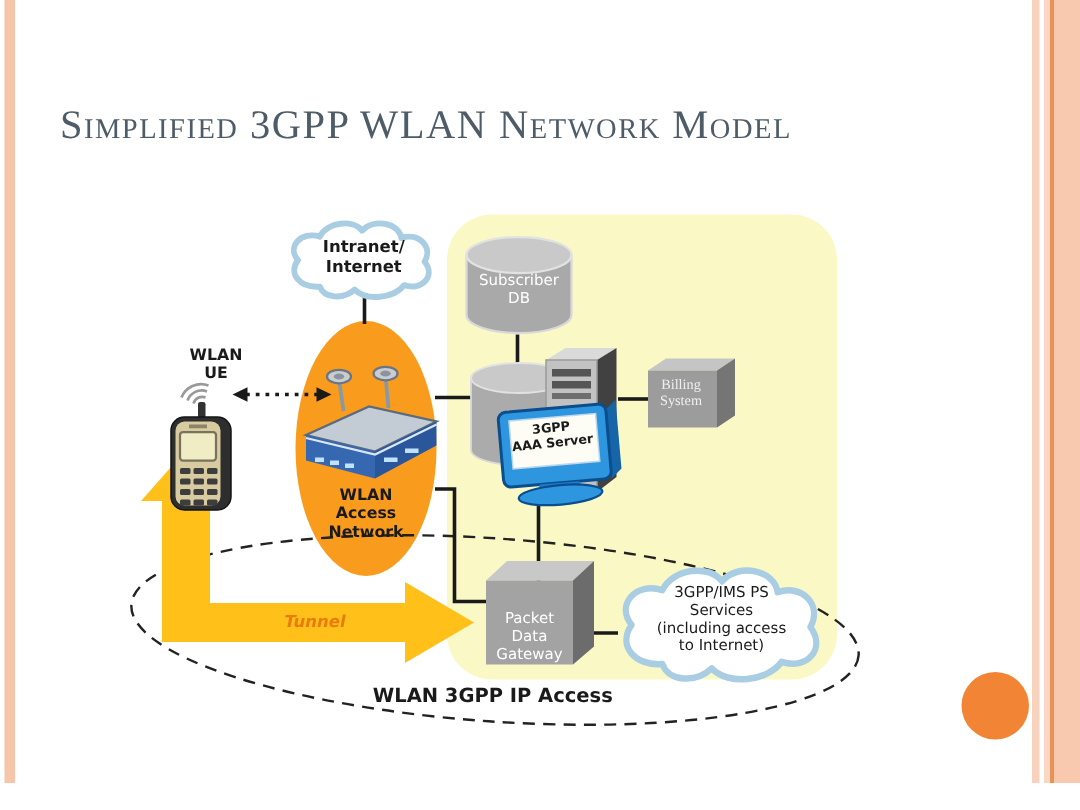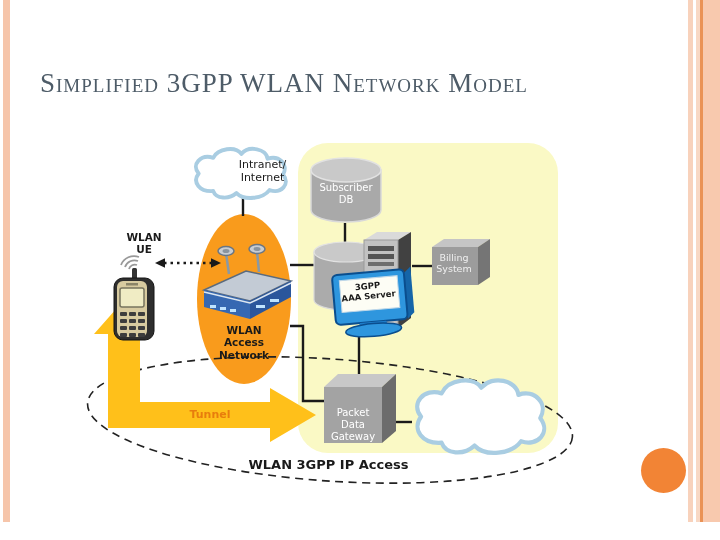--- a/index.html
+++ b/index.html
@@ -133,42 +133,46 @@
       </g>
     </g>
 
     <g>
       <line x1="164" y1="263" x2="212" y2="263" stroke="#1a1a1a" stroke-width="2.4" stroke-dasharray="2.5 4"></line>
       <polygon points="155,263 165,258.2 165,267.8" fill="#1a1a1a"></polygon>
       <polygon points="221,263 211,258.2 211,267.8" fill="#1a1a1a"></polygon>
     </g>
   </svg>
 
-  <div class="lbl" style="left:195px;top:159px;width:95px;font-size:11px;font-weight:400;padding-left:20px;">Intranet/
+  <div class="lbl" style="left:195px;top:159px;width:95px;font-size:11px;font-weight:700;">Intranet/
 Internet</div>
 
 
   <div class="lbl lbl-white" style="left:311px;top:182px;width:70px;font-size:10px;">Subscriber
 DB</div>
 
   <div class="lbl" style="left:118px;top:231px;width:52px;font-size:10.5px;font-weight:600;">WLAN
 UE</div>
 
   <div class="lbl" style="left:212px;top:324px;width:64px;font-size:10.5px;font-weight:600;">WLAN
 Access
 Network</div>
 
   <div class="lbl" style="left:328px;top:281px;width:80px;font-size:8.5px;font-weight:600;transform:rotate(-6deg);">3GPP
 AAA Server</div>
 
-  <div class="lbl" style="left:430px;top:252px;width:48px;font-size:9.5px;color:#EFEFEF;">Billing
+  <div class="lbl" style="left:430px;top:252px;width:48px;font-size:9.5px;color:#EFEFEF;font-family:Liberation Serif, serif;">Billing
 System</div>
 
   <div class="lbl lbl-white" style="left:324px;top:397px;width:58px;font-size:10px;margin-top:10px;">Packet
 Data
 Gateway</div>
 
+  <div class="lbl" style="left:414px;top:390px;width:134px;font-size:10px;">3GPP/IMS PS
+Services
+(including access
+to Internet)</div>
 
-  <div class="lbl" style="left:180px;top:409px;width:60px;font-size:11px;font-weight:bold;color:#E87D0D;">Tunnel</div>
+  <div class="lbl" style="left:180px;top:409px;width:60px;font-size:11px;font-weight:bold;color:#E87D0D;font-style:italic;">Tunnel</div>
 
   <div class="lbl" style="left:246px;top:457px;width:165px;font-size:13px;font-weight:700;">WLAN 3GPP IP Access</div>
 
 </div>
 
 </body></html>

